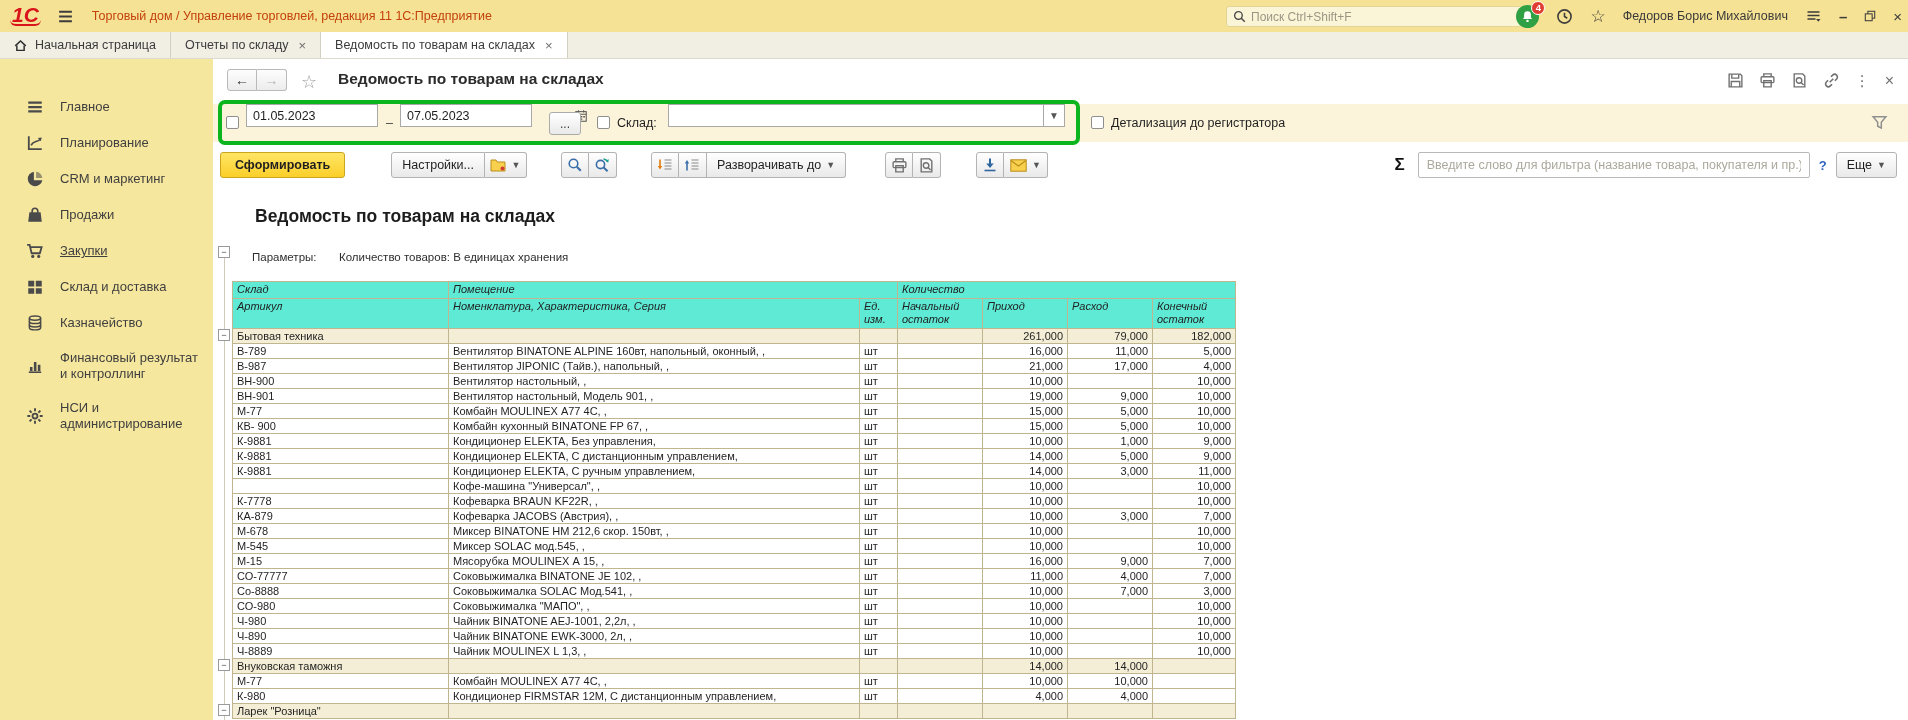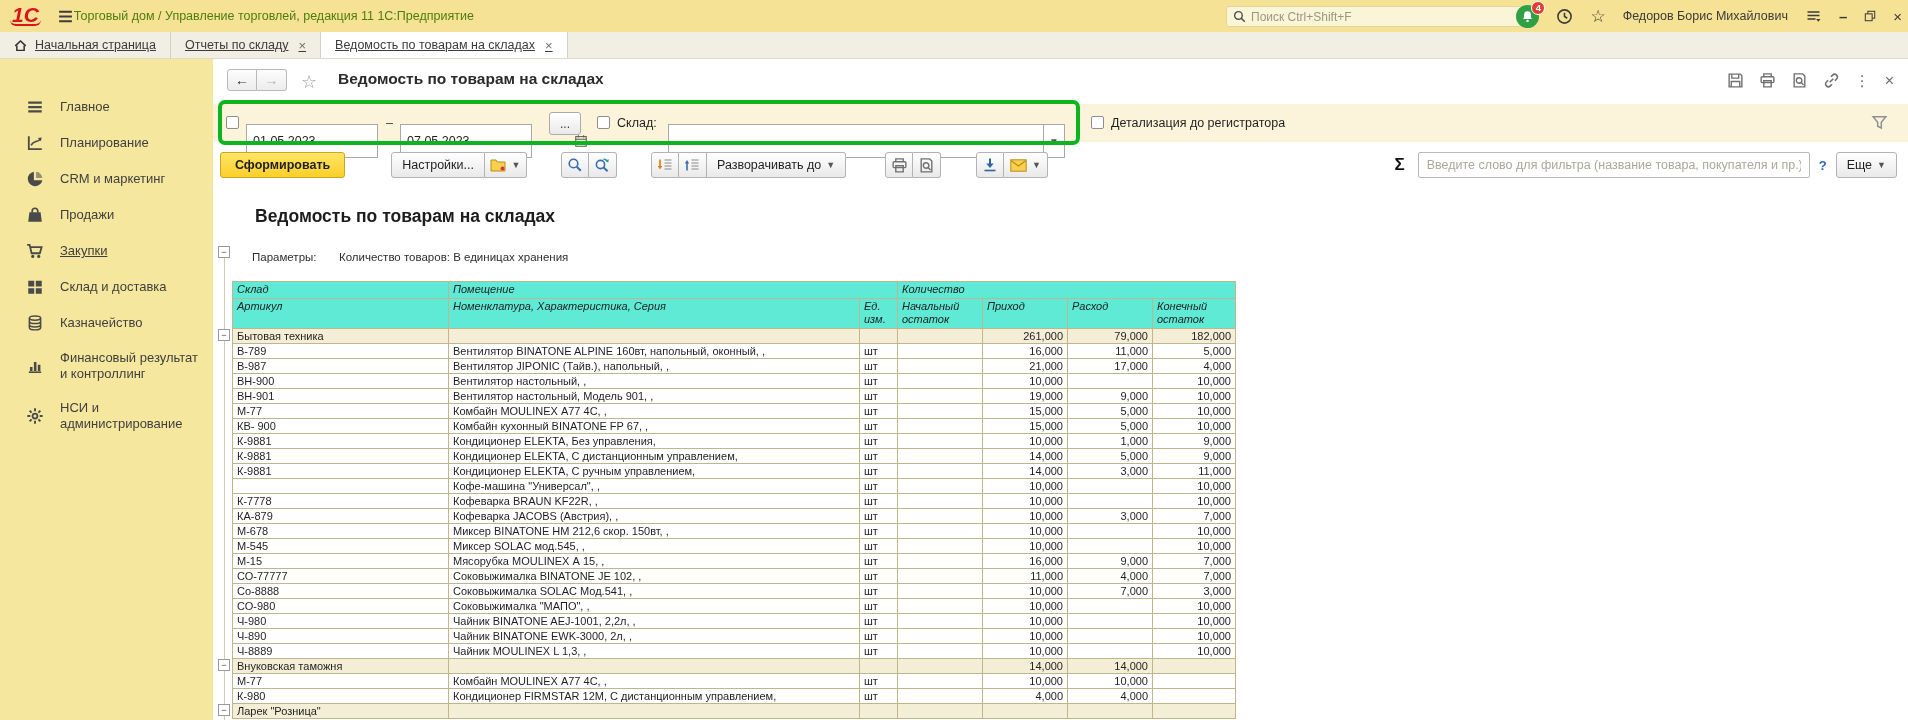--- a/index.html
+++ b/index.html
@@ -10,41 +10,41 @@
     color: #2e2e2e; font-size: 12.5px;
   }
   .icon svg { display:block; }
 
   
   #titlebar { position:absolute; left:0; top:0; width:1908px; height:32px;
     background:#F6E294; display:flex; align-items:center; padding:0 10px; }
   .logo { font-weight:bold; font-style:italic; font-size:21px; color:#D9151C;
     border-bottom:2px solid #D9151C; border-radius:0 0 6px 6px; line-height:18px; padding:0 2px; cursor:pointer; }
   .tb-burger { margin-left:16px; cursor:pointer; }
-  .tb-title { color:#4d7c0f; }
+  .tb-title { margin-left:18px; color:#c2410c; }
   .tb-search { position:absolute; left:1226px; top:6px; width:296px; height:21px;
     background:#FBF5D8; border:1px solid #E2D595; border-radius:3px;
     display:flex; align-items:center; padding:0 6px; gap:5px; }
   .tb-search-ph { color:#9a9684; font-size:12px; }
   .tb-right { position:absolute; right:6px; top:0; height:32px; display:flex; align-items:center; gap:17px; }
   .tb-bell { position:relative; width:23px; height:23px; border-radius:50%;
     background:#2FA043; display:flex; align-items:center; justify-content:center; cursor:pointer; }
   .badge { position:absolute; right:-6px; top:-4px; min-width:14px; height:14px; border-radius:8px;
     background:#E03C31; border:1px solid #fff; color:#fff; font-size:9.5px; font-weight:bold;
     display:flex; align-items:center; justify-content:center; padding:0 2px; }
   .tb-star { font-size:17px; color:#3c3c3c; line-height:1; cursor:pointer; }
   .tb-user { color:#3a3a3a; }
   .winbtn { color:#3c3c3c; font-size:15px; cursor:pointer; line-height:1; }
   .tb-min { font-weight:bold; letter-spacing:0; }
 
   
   #tabbar { position:absolute; left:0; top:32px; width:1908px; height:27px;
     background:#F1EEE4; border-bottom:1px solid #DCD9CD; display:flex; }
   .tab { display:flex; align-items:center; gap:8px; padding:0 14px; font-size:12.5px;
-    color:#3b3b3b; border-right:1px solid #D2CFC3; cursor:pointer;text-decoration:underline; }
+    color:#3b3b3b; border-right:1px solid #D2CFC3; cursor:pointer; }
   .tab.active { background:#fff; }
   .t-close { color:#6e6e6e; font-size:13px; margin-left:2px; }
 
   
   #sidebar { position:absolute; left:0; top:59px; width:213px; height:661px;
     background:#F6E79E; padding-top:30px; }
   .side-item { display:flex; align-items:center; gap:16px; padding:9px 0 9px 26px; cursor:pointer; }
   .side-item .s-label { font-size:13px; color:#3f3f3f; width:142px; line-height:16px; }
   .side-item.underlined .s-label { text-decoration:underline; }
 
@@ -62,21 +62,21 @@
   .nav-title { position:absolute; left:125px; top:11px; font-size:15.5px; font-weight:600; color:#2b2b2b; }
   .cmd-icons { position:absolute; right:14px; top:13px; display:flex; gap:15px; }
   .cmd-icons .icon { cursor:pointer; }
   .cmd-dots { font-size:15px; color:#707070; line-height:17px; cursor:pointer; }
   .cmd-close { font-size:16px; color:#707070; line-height:17px; cursor:pointer; }
 
   
   #filterband { position:absolute; left:0; top:45px; width:1695px; height:38px; background:#FBF4DA; }
   .cb { position:absolute; width:13px; height:13px; top:12px; background:#fff;
     border:1px solid #8F8F8F; border-radius:2px; cursor:pointer; }
-  .field { position:absolute; top:20px; height:34px; background:#fff; border:1px solid #A8A8A8;
+  .field { position:absolute; top:0; height:23px; background:#fff; border:1px solid #A8A8A8;
     display:flex; align-items:flex-end; }
   .field input { border:none; outline:none; flex:1; height:100%; padding:0 6px;
     font-family:"Liberation Sans",sans-serif; font-size:12.5px; color:#1f1f1f; background:transparent; }
   .cal-btn { width:22px; height:100%; display:flex; align-items:center; justify-content:center; cursor:pointer; }
   .dash { position:absolute; top:12px; color:#3c3c3c; }
   .small-btn { position:absolute; top:8px; width:32px; height:23px; border:1px solid #ABABAB; border-radius:3px;
     background:linear-gradient(#FFFFFF,#E9E9E9); font-size:12px; color:#3c3c3c;
     display:flex; align-items:center; justify-content:center; cursor:pointer; }
   .f-label { position:absolute; top:12px; font-size:12.5px; color:#1f1f1f; }
   .combo-arrow { width:21px; height:100%; border-left:1px solid #A8A8A8;

